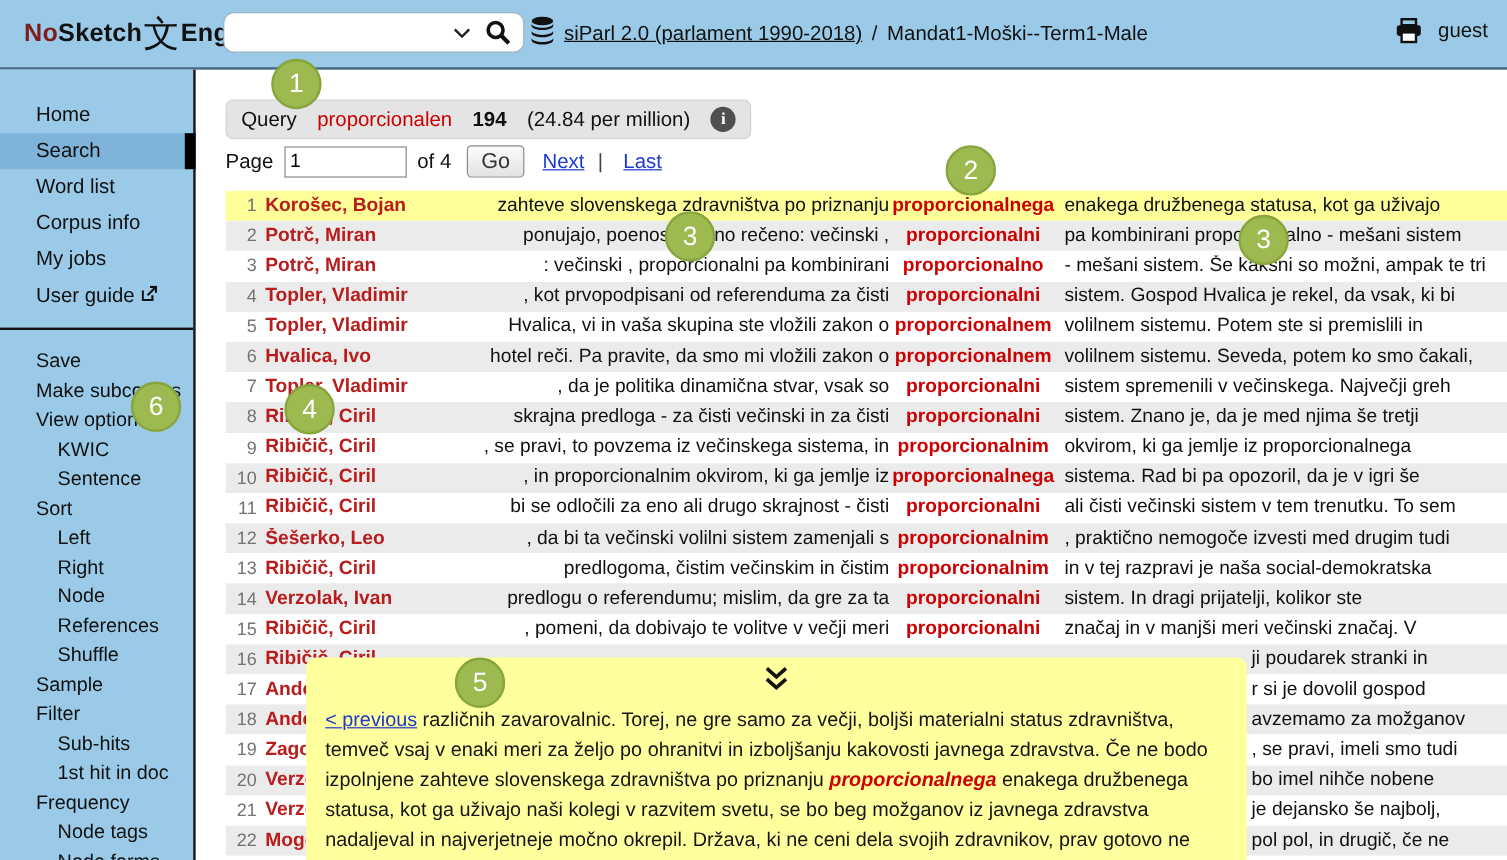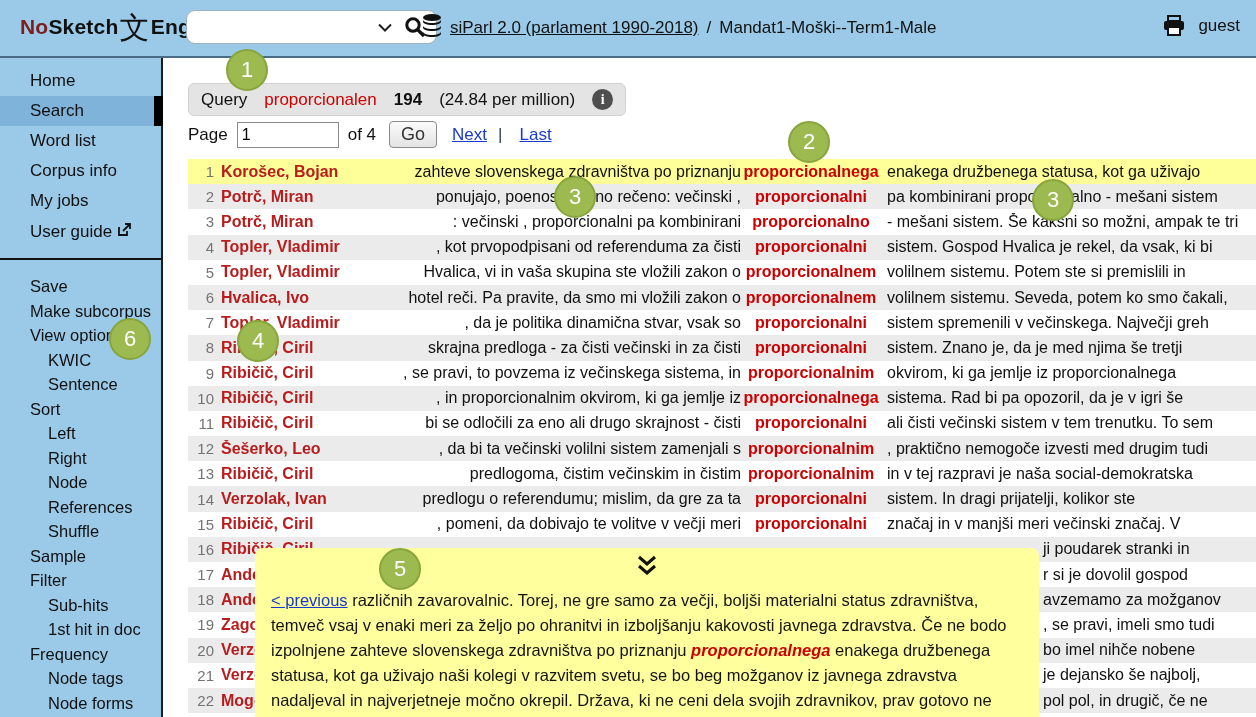--- a/index.html
+++ b/index.html
@@ -20,30 +20,30 @@
     position:absolute;left:186px;top:10px;width:251px;height:34px;box-sizing:border-box;
     background:#fff;border:1px solid #9db3c2;border-radius:9px;
     display:flex;align-items:center;justify-content:flex-end;gap:12px;padding-right:10px;
   }
   .searchbox input{
     flex:1;border:none;outline:none;background:transparent;height:28px;
     font-size:16px;padding-left:10px;font-family:inherit;
   }
   .sb-chevron{color:#222;display:flex;align-items:center;cursor:pointer;}
   .sb-mag{display:flex;align-items:center;cursor:pointer;}
-  .corpus-area{position:absolute;left:422px;top:0;height:56px;display:flex;align-items:center;gap:8px;font-size:17px;white-space:nowrap;}
+  .corpus-area{position:absolute;left:442px;top:0;height:56px;display:flex;align-items:center;gap:8px;font-size:17px;white-space:nowrap;}
   .corpus-link{text-decoration:underline;color:#111;cursor:pointer;}
   .user-area{position:absolute;right:16px;top:0;height:52px;display:flex;align-items:center;gap:12px;font-size:17px;}
   .print{cursor:pointer;display:flex;align-items:center;}
   
   .sidebar{
     position:absolute;top:58px;left:0;width:161px;height:659px;
     background:#9ACAE8;border-right:2px solid #1c1c1c;z-index:2;font-size:17px;
   }
-  .sb1{padding-top:8px;}
+  .sb1{padding-top:23px;}
   .sb1 .sbitem{height:30px;line-height:30px;}
   .sb2 .sbitem{height:24.5px;line-height:24.5px;font-size:16.5px;}
   .sbitem{padding-left:30px;cursor:pointer;position:relative;white-space:nowrap;}
   .sbitem.ind{padding-left:48px;}
   .sbitem.sel{background:#7FB3D9;}
   .sbitem.sel::after{content:"";position:absolute;right:-2px;top:0;bottom:0;width:9px;background:#000;}
   .sbdivider{height:2px;background:#111;margin:12px 0 14px 0;}
   .extlink{margin-left:6px;vertical-align:1px;}
   
   .querybox{

